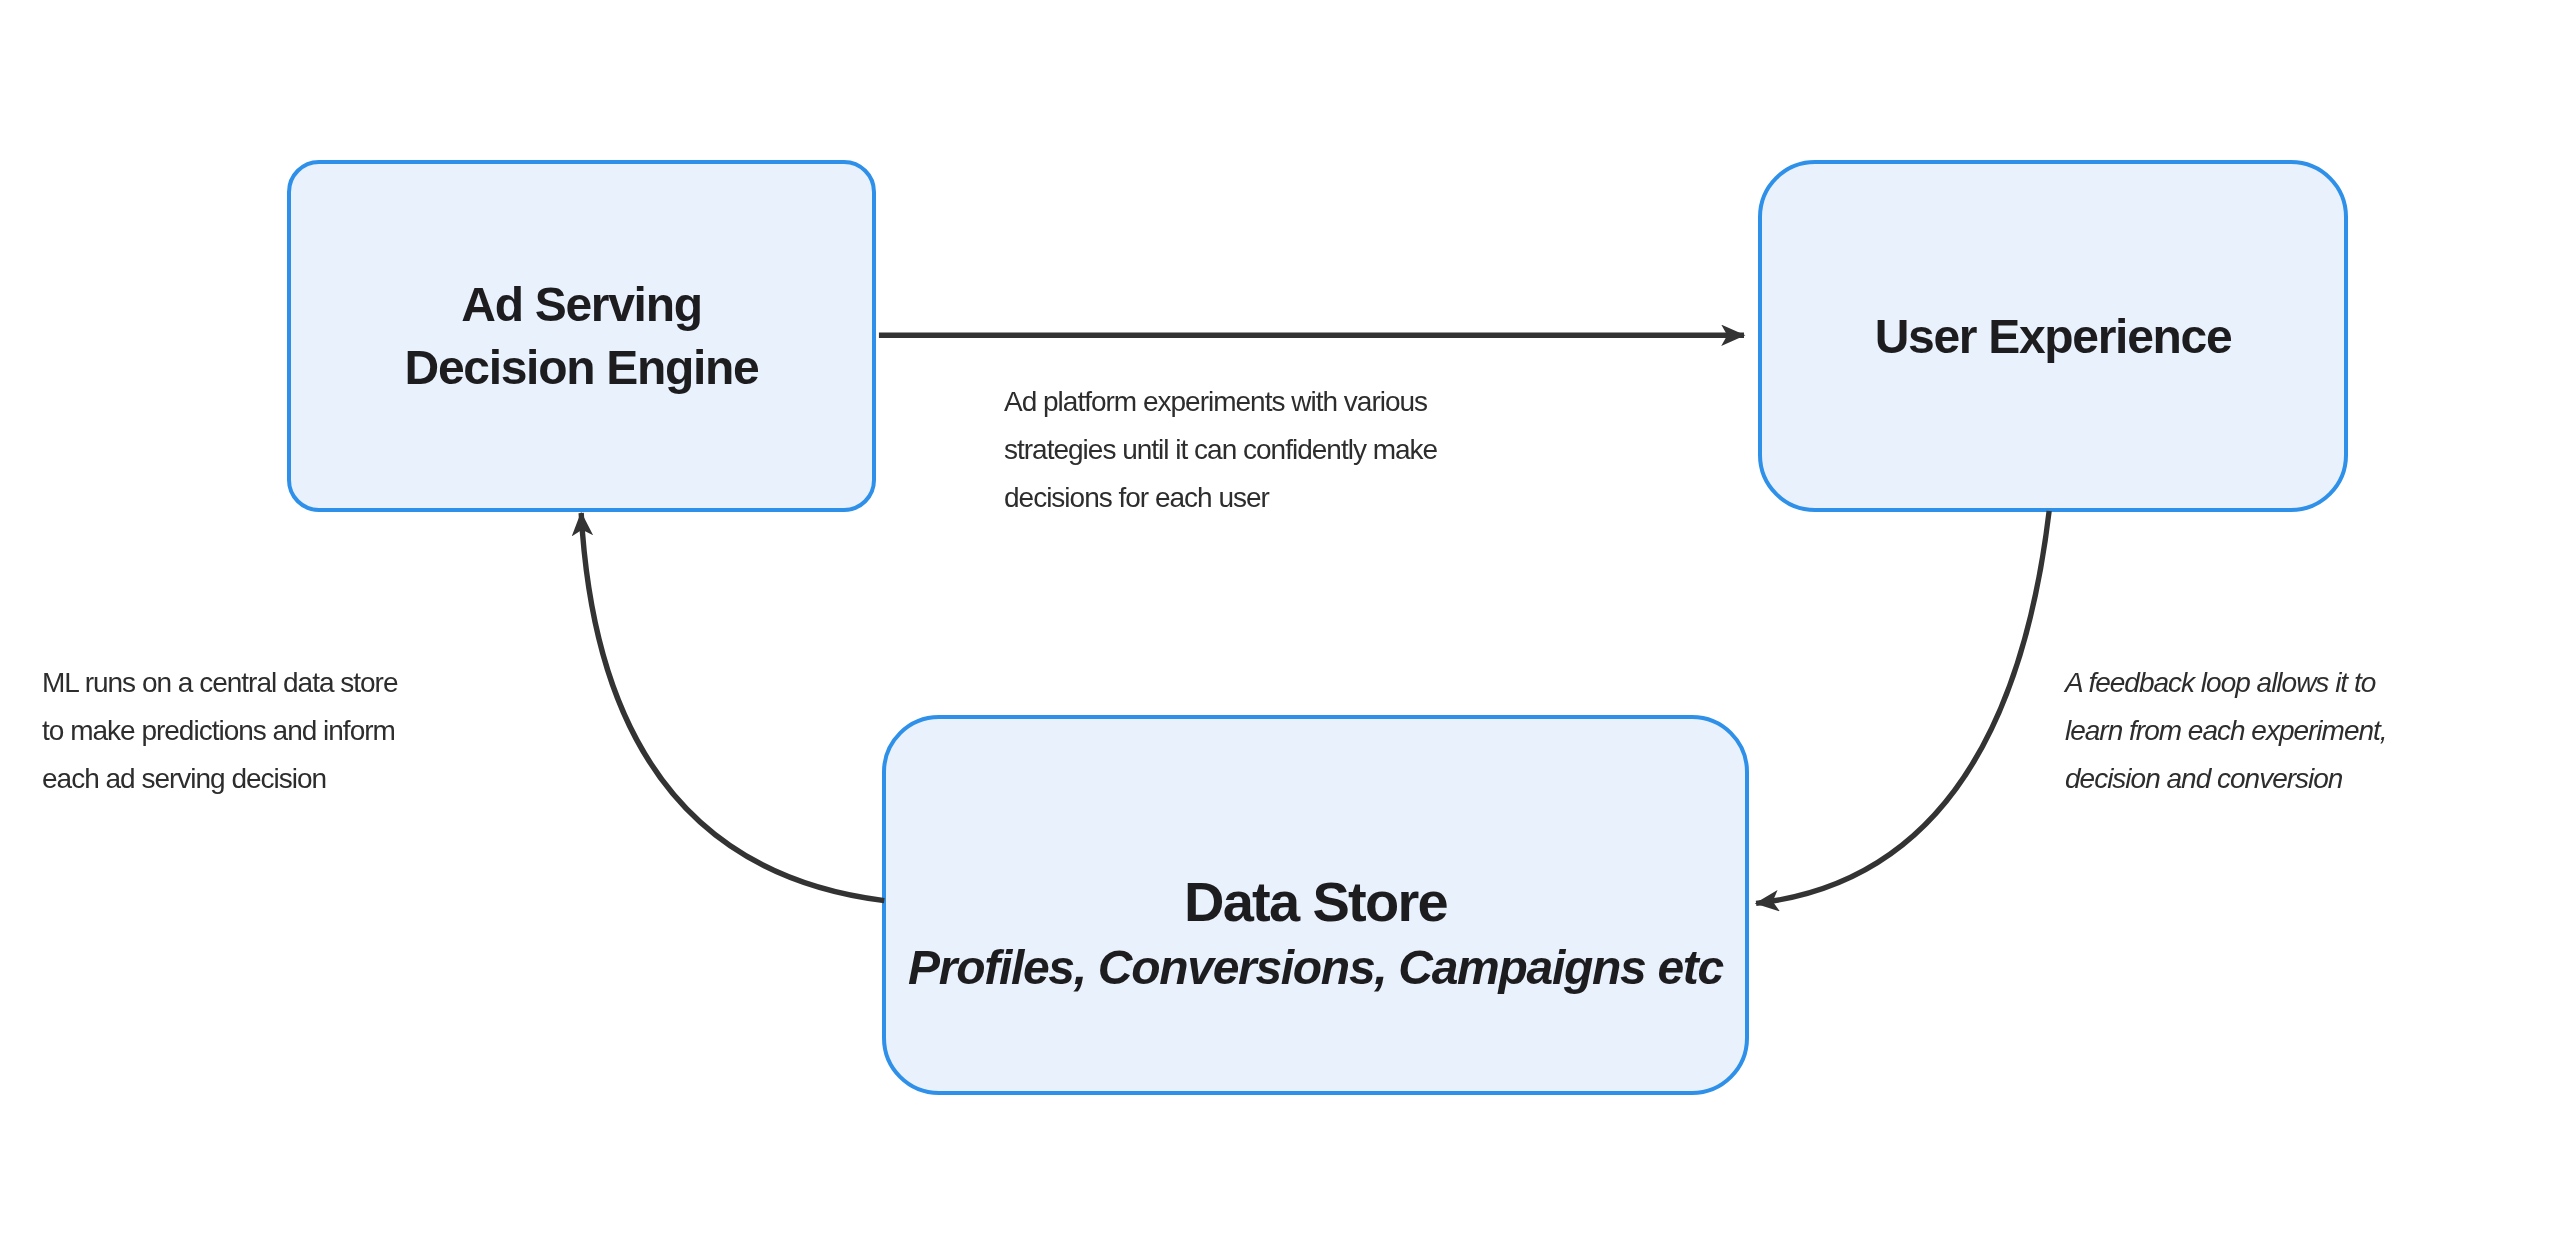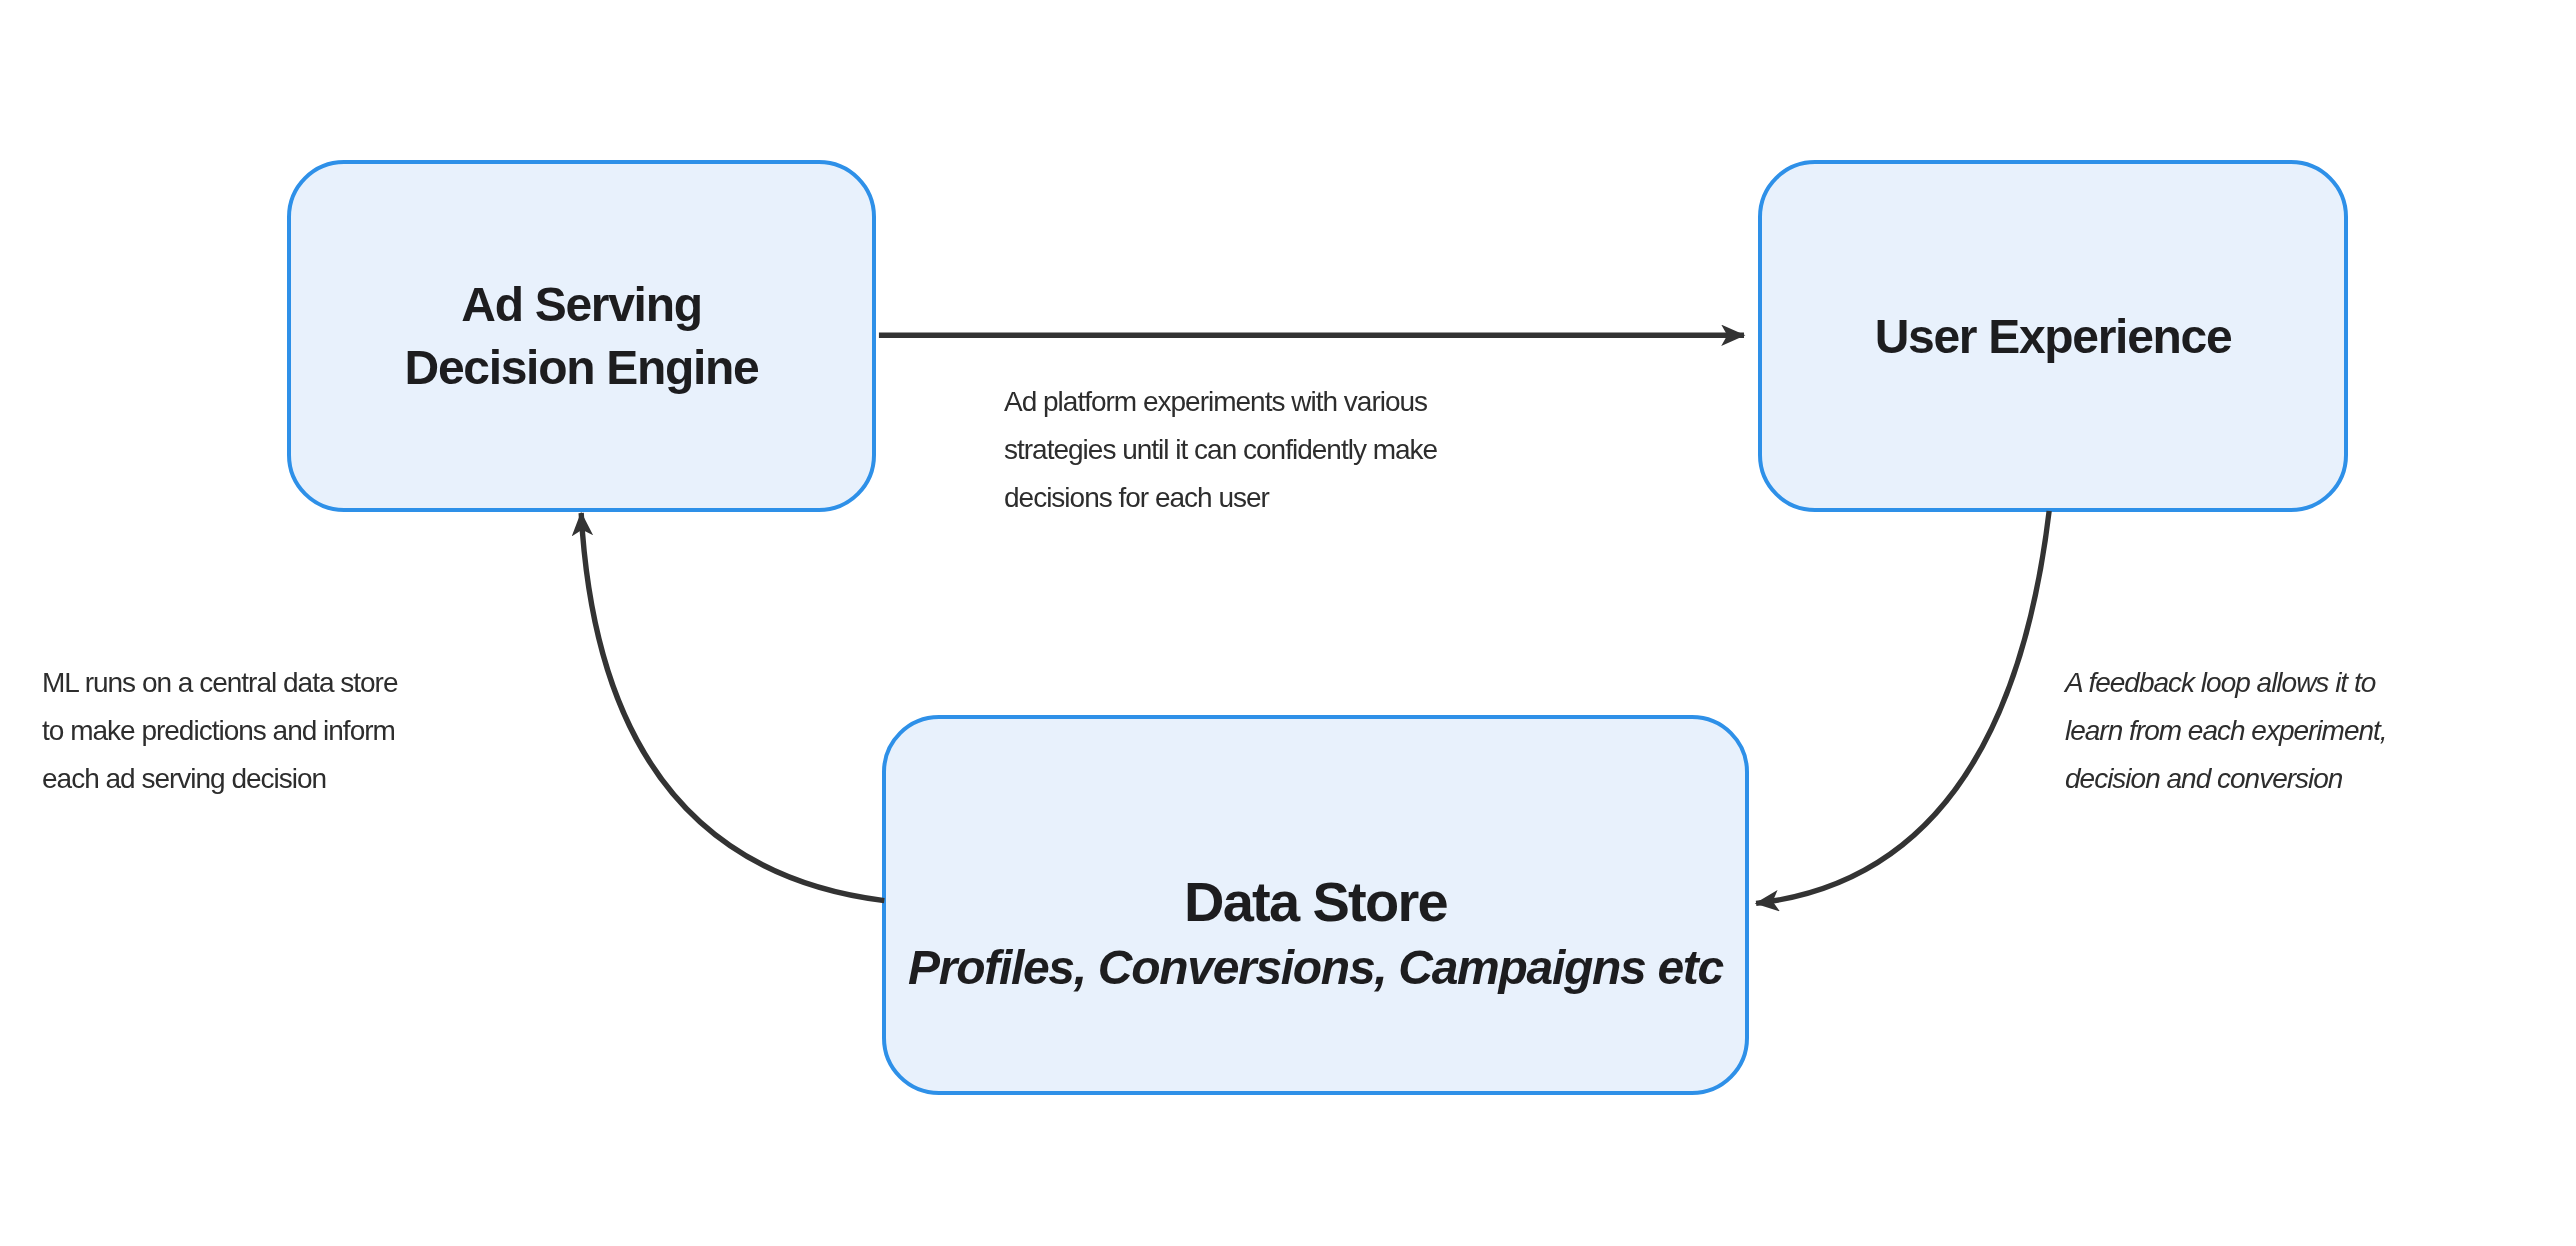--- a/index.html
+++ b/index.html
@@ -21,21 +21,21 @@
   .arrowhead-shape{fill:var(--arrow);stroke:none;}
 
   .node{
     position:absolute;z-index:2;
     background:var(--node-fill);
     border:4.7px solid var(--node-border);
     border-radius:57px;
     display:flex;flex-direction:column;align-items:center;justify-content:center;
     text-align:center;
   }
-  .node-ad     {left:287px; top:160px;  width:589px;  height:352px;}
+  .node-ad     {left:287px; top:160px;  width:589px;  height:352px;border-radius:32px;}
   .node-ux     {left:1758px;top:160px;  width:590px;  height:352px;}
   .node-ds     {left:882px;top:715px; width:867px; height:380px;}
   .node-ds .text-block{transform:translateY(28px);}
 
   .node-title{
     font-weight:bold;color:var(--title-text);
     font-size:48px;line-height:63px;letter-spacing:-1.3px;
     white-space:pre-line;
   }
   .node-title-big{

